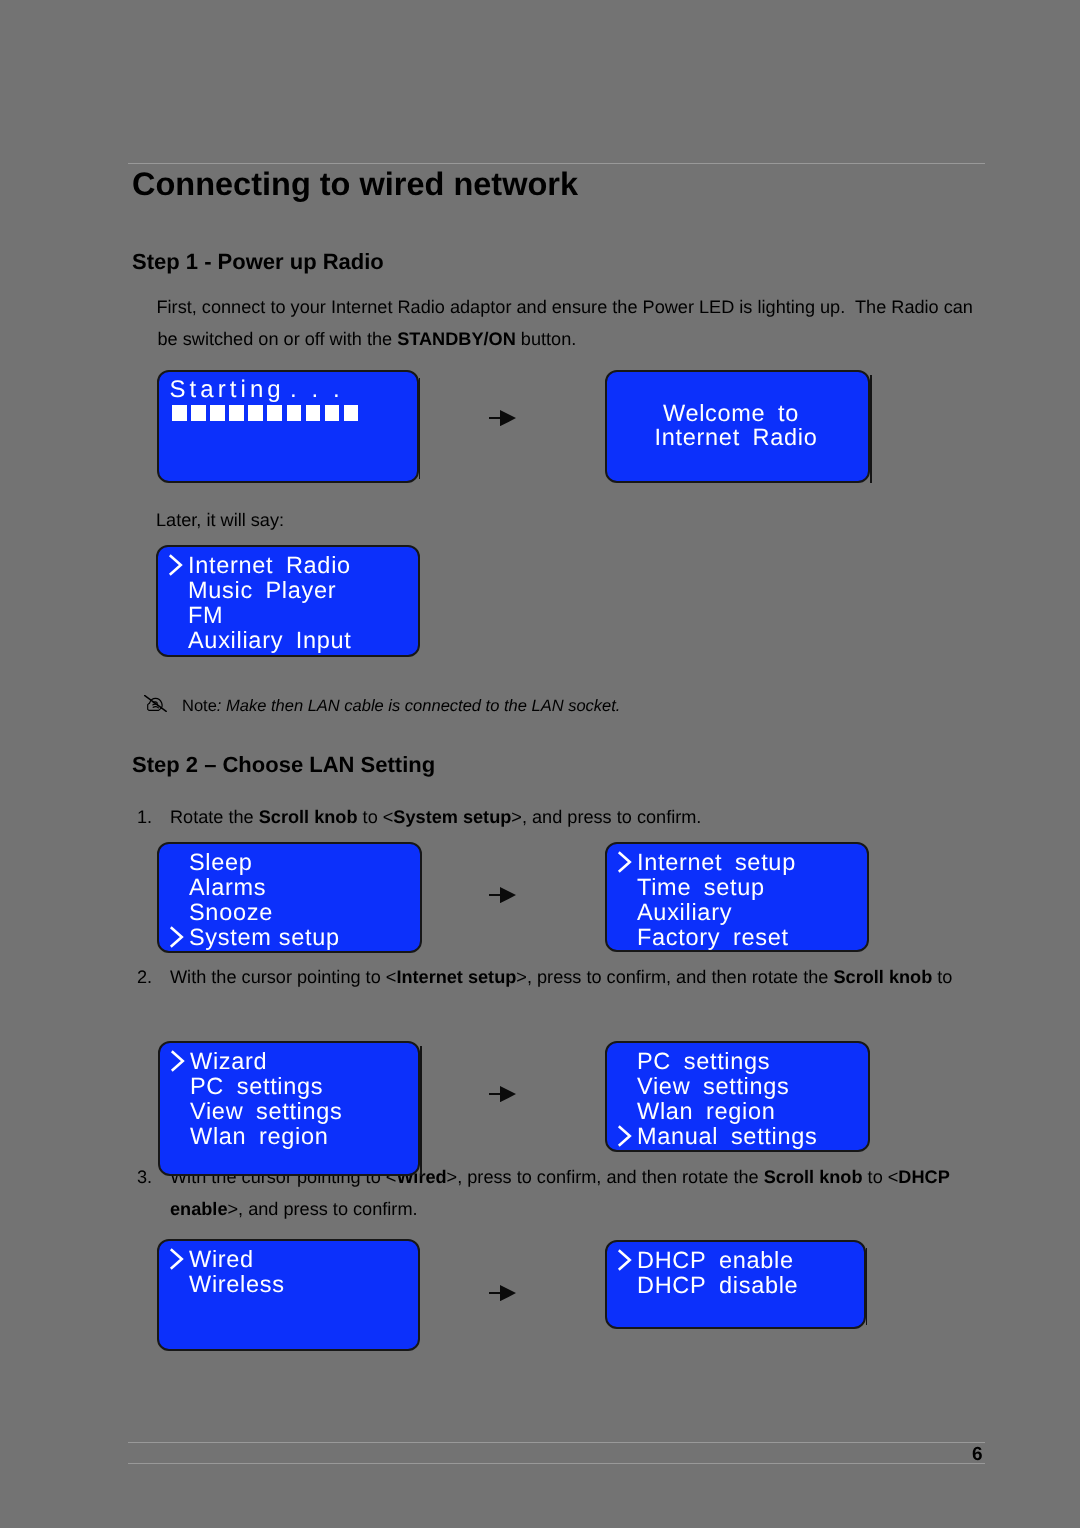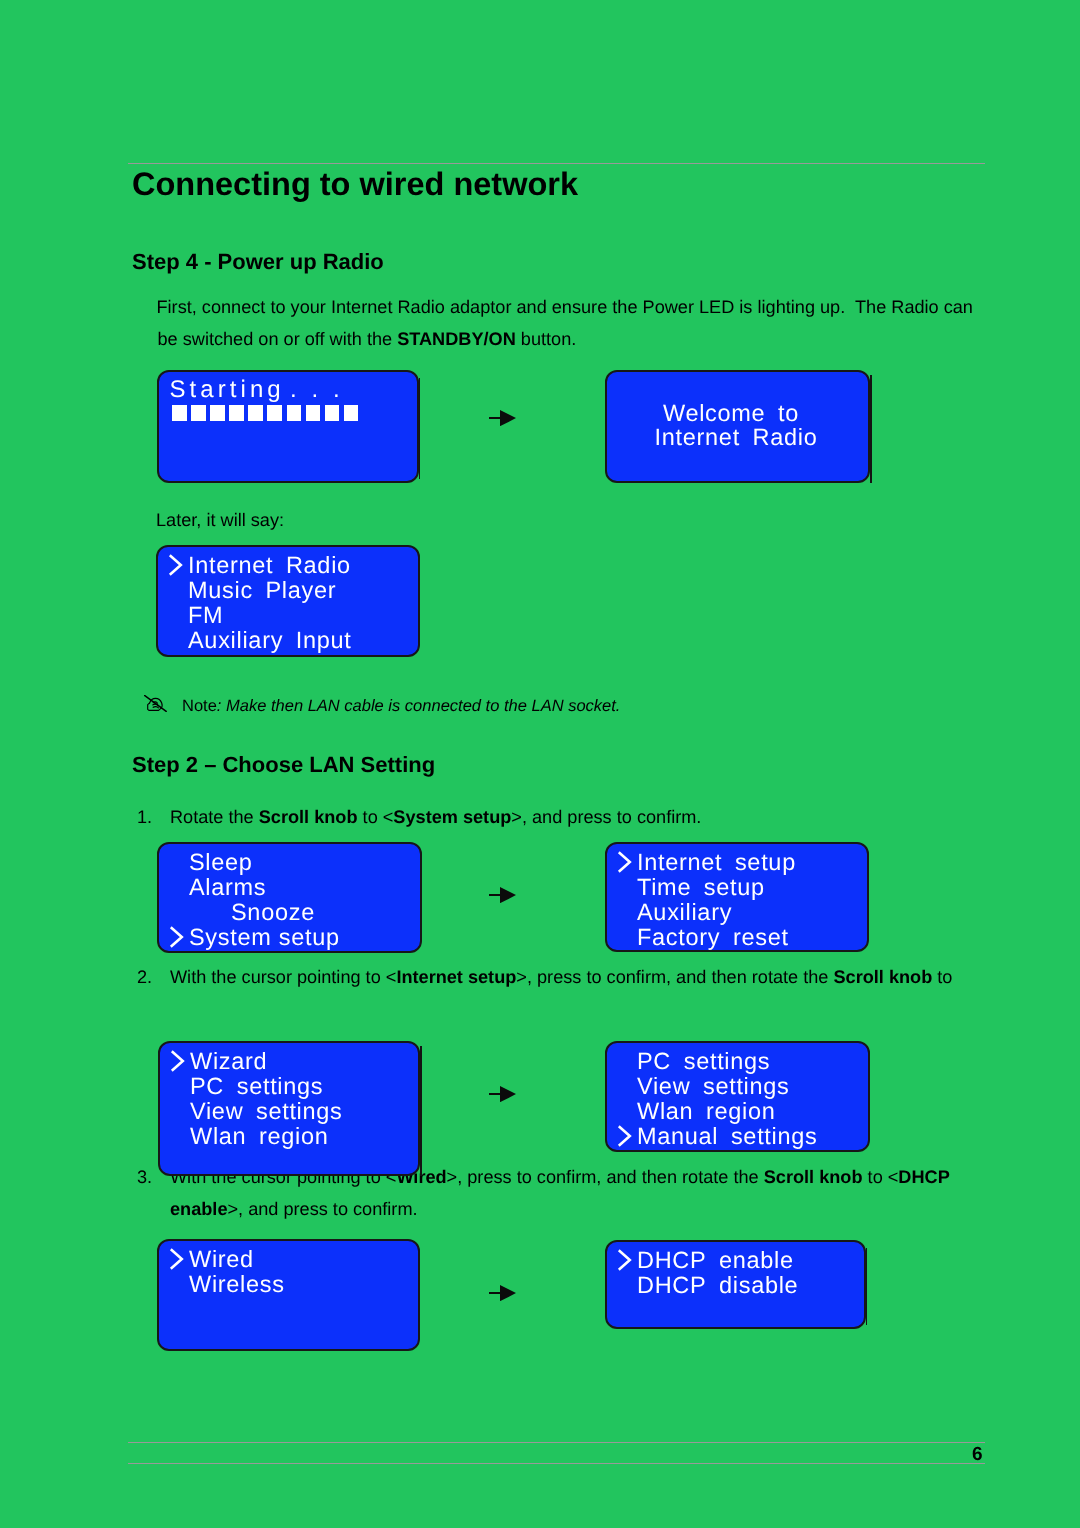--- a/index.html
+++ b/index.html
@@ -4,21 +4,21 @@
 <style>
   html, body {
     margin: 0; padding: 0;
     width: 1080px; height: 1528px;
     background: #ffffff;
     font-family: "Liberation Sans", sans-serif;
     color: #000000;
     -webkit-font-smoothing: antialiased;
     text-rendering: geometricPrecision;
   }
-  .page { position: relative; width: 1080px; height: 1528px; overflow: hidden; background:#22c55e; }
+  .page { position: relative; width: 1080px; height: 1528px; overflow: hidden; background:#737373; }
 
   
   .rule { position: absolute; background: #999999; height: 1.4px; left: 128px; width: 857px; }
   .hdr-rule   { top: 163px; }
   .ftr-rule-1 { top: 1442px; }
   .ftr-rule-2 { top: 1463px; }
   .page-num {
     position: absolute; left: 128px; width: 854.5px; top: 1445px;
     font-size: 19px; font-weight: bold; text-align: right; line-height: 19px;
   }
@@ -71,21 +71,21 @@
   .noteicon { position: absolute; }
 </style>
 </head>
 <body>
 
 <div class="page">
 
   <div class="rule hdr-rule"></div>
   <div class="title">Connecting to wired network</div>
 
-  <div class="step-h" style="top:249px">Step 4 - Power up Radio</div>
+  <div class="step-h" style="top:249px">Step 1 - Power up Radio</div>
 
   <div class="tx" style="left:156.5px; top:296px">First, connect to your Internet Radio adaptor and ensure the Power LED is lighting up.  The Radio can</div>
   <div class="tx" style="left:157.5px; top:328px"><span>be switched on or off with the </span><b>STANDBY/ON</b><span> button.</span></div>
 
   <div class="lcd sh2" style="left:157px; top:370px; width:262px; height:113px">
     <div class="ln" style="left:10.5px; top:6px; font-size:24px; letter-spacing:-1.3px">S t a r t i n g  .   .   .</div>
     <div class="blocks" style="left:13px; top:33px">
         <span></span>
         <span></span>
         <span></span>
@@ -135,21 +135,21 @@
   <div class="tx" style="left:182px; top:695px; font-size:16.5px"><span>Note</span><i>: Make then LAN cable is connected to the LAN socket.</i></div>
 
   <div class="step-h" style="top:752px">Step 2 – Choose LAN Setting</div>
 
   <div class="tx" style="left:137px; top:806px">1.</div>
   <div class="tx" style="left:170px; top:806px"><span>Rotate the </span><b>Scroll knob</b><span> to &lt;</span><b>System setup</b><span>&gt;, and press to confirm.</span></div>
 
   <div class="lcd" style="left:157px; top:842px; width:265px; height:111px">
       <div class="ln" style="top: 6.5px;">Sleep</div>
       <div class="ln" style="top: 31.6px;">Alarms</div>
-      <div class="ln" style="top: 56.7px; margin-left: 42px;">Snooze</div>
+      <div class="ln" style="top: 56.7px;">Snooze</div>
       <div class="cur" style="top: 80.8px;">
         <svg width="18" height="24" viewBox="0 0 18 24">
           <path d="M1.8 2.3 L12.8 12 L1.8 21.7" fill="none" stroke="#fff" stroke-width="2.6" stroke-linecap="butt" stroke-linejoin="miter"></path>
         </svg>
       </div>
       <div class="ln" style="top: 81.8px;">System setup</div>
     </div>
   <svg class="arrow" style="left:489px; top:886.5px" width="27" height="16.2" viewBox="0 0 27 16.2">
     <path d="M0 7.1 h11 v-7.1 l16 8.1 -16 8.1 v-7.1 h-11 z" fill="#0b0b0b"></path>
   </svg>

